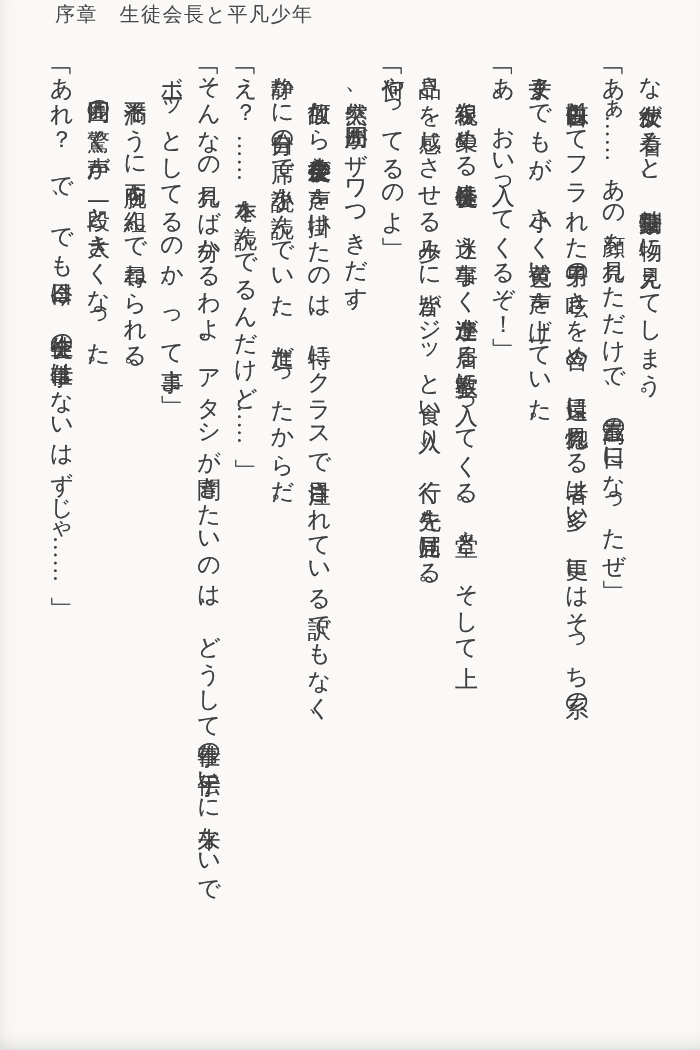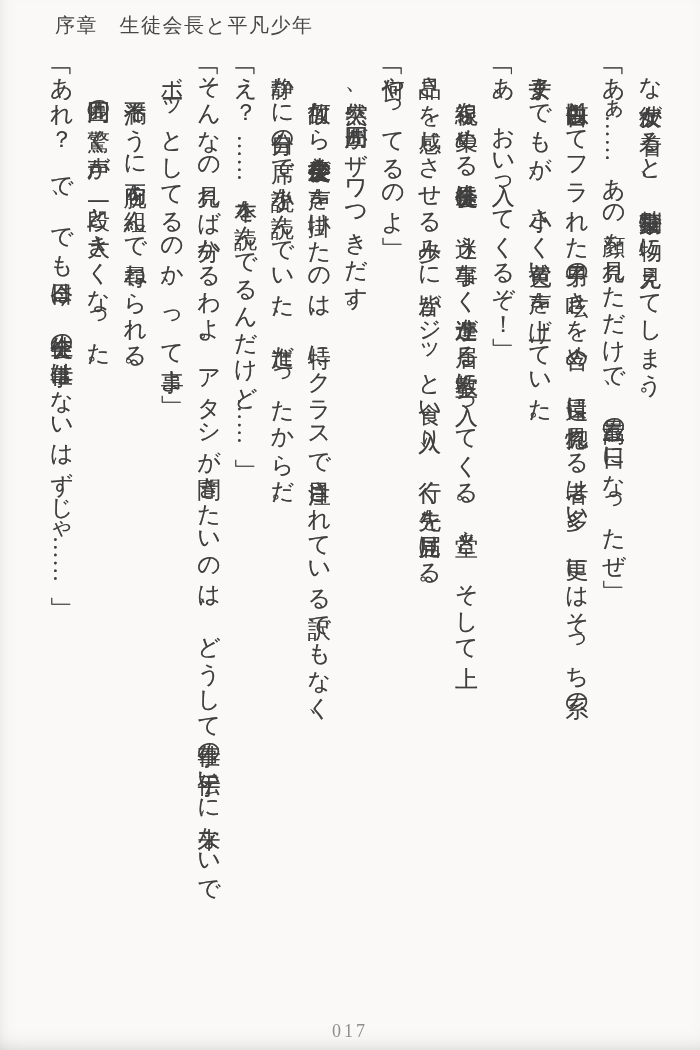--- a/index.html
+++ b/index.html
@@ -8,21 +8,21 @@
     background: var(--bg, #faf9f7);
     font-family: "Liberation Serif", "DejaVu Serif", serif;
   }
   .page {
     position: relative; width: 700px; height: 1050px;
     background: var(--bg, #faf9f7);
     box-shadow: inset 0 -14px 22px -18px rgba(120,120,120,.45),
                 inset 14px 0 22px -20px rgba(140,140,140,.25);
   }
   .chapter-header {
-    position: absolute; top: 12px; left: 55px;
+    position: absolute; top: 1px; left: 55px;
     font-size: 20px; letter-spacing: 1.5px;
     color: var(--header, #474747);
     white-space: nowrap;
   }
   .text-area {
     position: absolute; top: 60px; right: 32px; height: 946px;
     writing-mode: vertical-rl;
     text-orientation: mixed;
     color: var(--ink, #3f3f3f);
     font-size: 23px;
@@ -60,14 +60,13 @@
       <div class="tcol indent">何故なら美少女生徒会長が声を掛けたのは、特にクラスで注目されている訳でもなく、</div>
       <div class="tcol">静かに自分の席で小説を読んでいた、進だったからだ。</div>
       <div class="tcol">「え？　……本を読んでるんだけど……」</div>
       <div class="tcol">「そんなの見れば分かるわよ。アタシが聞きたいのは、どうして仕事の手伝いに来ないで</div>
       <div class="tcol">ボーッとしてるのか、って事よ」</div>
       <div class="tcol indent">不満そうに両腕を組んで尋ねられる。</div>
       <div class="tcol indent">周囲の驚く声が、一段と大きくなった。</div>
       <div class="tcol">「あれ？　で、でも今日は、生徒会の仕事はないはずじゃ……」</div>
     </div>
 
-  <div class="page-number">017</div>
 </div>
 
 </body></html>

